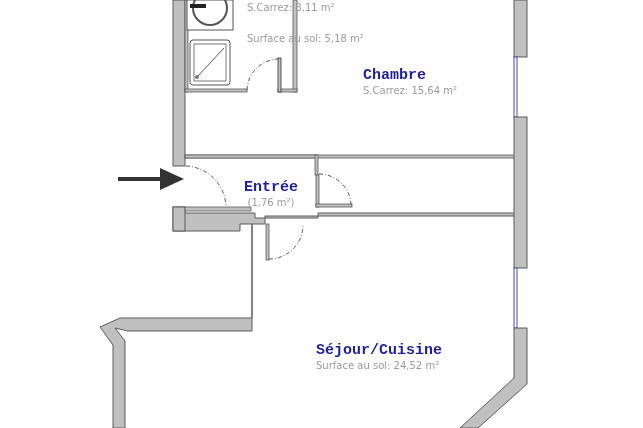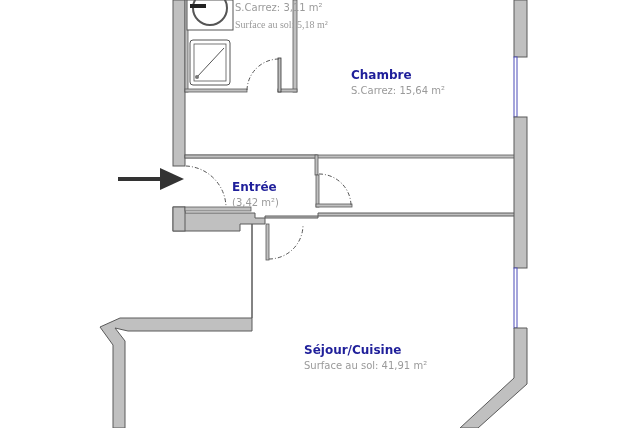--- a/index.html
+++ b/index.html
@@ -1,19 +1,19 @@
 <!DOCTYPE html>
 <html><head>
 <meta charset="utf-8">
 <style>
   html, body { margin: 0; padding: 0; background: #ffffff; }
   body { width: 643px; height: 428px; overflow: hidden; position: relative; font-family: "DejaVu Sans", sans-serif; }
   #plan { position: absolute; left: 0; top: 0; }
-  .label { position: absolute; line-height: 15px; font-size: 10px; color: #9a9a9a; white-space: nowrap; }
-  .label .name { color: #1f1f9a; font-weight: bold; font-size: 12px; }
+  .label { position: absolute; line-height: 15px; font-size: 10px; color: #9a9a9a; white-space: nowrap; padding-left: 12px; }
+  .label .name { color: #1f1f9a; font-weight: bold; font-size: 15px; font-family: Liberation Mono, monospace; }
 </style>
 </head>
 <body>
 
 <svg id="plan" width="643" height="428" viewBox="0 0 643 428">
 
   <rect x="173" y="0" width="12" height="166" fill="#c0c0c0" stroke="#5a5a5a" stroke-width="1"></rect>
 
   <rect x="185" y="0" width="3" height="92" fill="#c0c0c0" stroke="#5a5a5a" stroke-width="0.8"></rect>
   <rect x="293" y="0" width="4" height="92" fill="#c0c0c0" stroke="#5a5a5a" stroke-width="0.8"></rect>
@@ -58,30 +58,30 @@
   <path d="M514 328 L527 328 L527 384 L478 428 L460 428 L514 378 Z" fill="#c0c0c0" stroke="#5a5a5a" stroke-width="1"></path>
 
   <g>
     <line x1="118" y1="179" x2="165" y2="179" stroke="#333" stroke-width="4"></line>
     <polygon points="160,168 184,179 160,190" fill="#333"></polygon>
   </g>
 </svg>
 
 <div class="label" style="left:235px; top:0px;">
   <div><span>S.Carrez:</span> <span>3,11 m²</span></div>
-  <div style="margin-top:2px;font-family:Liberation Serif, serif;"><span>Surface au sol:</span> <span>5,18 m²</span></div>
+  <div style="margin-top:16px;"><span>Surface au sol:</span> <span>5,18 m²</span></div>
 </div>
 <div style="position:absolute; left:235px; top:-9px; height:9px;"></div>
 
 <div class="label" style="left:351px; top:68px;">
   <div class="name">Chambre</div>
   <div><span>S.Carrez:</span> <span>15,64 m²</span></div>
 </div>
 
-<div class="label" style="left:232px; top:180px;">
+<div class="label" style="left:232px; top:180px;text-align:center;">
   <div class="name">Entrée</div>
-  <div>(3,42 m²)</div>
+  <div>(1,76 m²)</div>
 </div>
 
 <div class="label" style="left:304px; top:343px;">
   <div class="name">Séjour/Cuisine</div>
-  <div><span>Surface au sol:</span> <span>41,91 m²</span></div>
+  <div><span>Surface au sol:</span> <span>24,52 m²</span></div>
 </div>
 
 </body></html>

